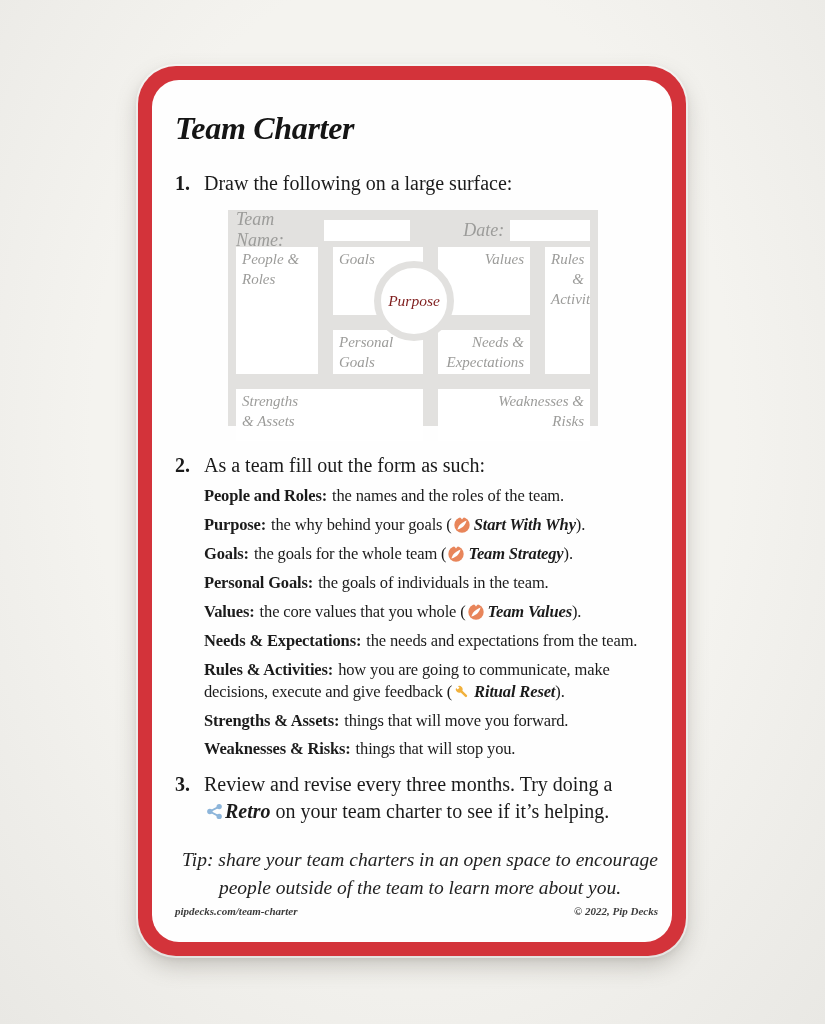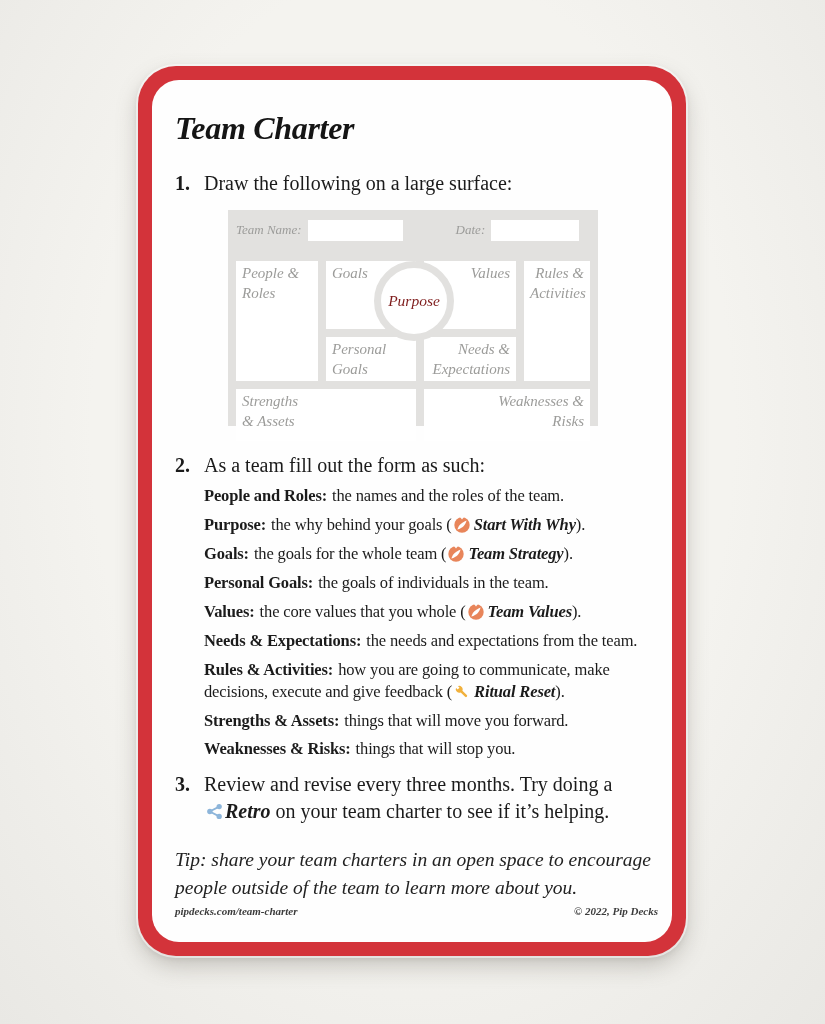--- a/index.html
+++ b/index.html
@@ -28,27 +28,27 @@
   .step2{margin-top:26px;}
   .step3{margin-top:11px;}
   .line2{display:block;}
 
   
   .panel{
     margin:13px 0 0 53px;width:370px;height:216px;background:#e2e1df;
     box-sizing:border-box;padding:8px;position:relative;
     font-style:italic;color:#9c9c9a;
   }
-  .panel-header{display:flex;align-items:center;height:24px;font-size:13px;}
+  .panel-header{display:flex;align-items:center;height:24px;font-size:18px;}
   .pinput{background:#ffffff;height:21px;display:inline-block;}
   .inp-team{width:95px;margin-left:6px;}
   .lbl-date{margin-left:53px;}
   .inp-date{width:88px;margin-left:6px;}
   .pgrid{
-    margin-top:19px;display:grid;gap:8px;
+    margin-top:5px;display:grid;gap:15px;
     grid-template-columns:82px 90px 92px 1fr;
     grid-template-rows:68px 44px 52px;
   }
   .cell{
     background:#ffffff;font-size:15px;line-height:1.32;padding:3px 6px;
     white-space:pre-line;overflow:hidden;
   }
   .r{text-align:right;}
   .c-people{grid-column:1;grid-row:1/3;}
   .c-rules{grid-column:4;grid-row:1/3;}
@@ -64,21 +64,21 @@
   
   .defs{margin:6px 0 0 29px;width:456px;}
   .def{margin:0 0 7px 0;font-size:16.5px;line-height:1.33;letter-spacing:-0.15px;}
   .term{font-weight:bold;margin-right:5px;margin-top:24px;}
   .tname{font-weight:bold;font-style:italic;}
   .iicon{display:inline-block;width:16px;height:16px;vertical-align:-3px;margin:0 4px 0 2px;}
   .iicon svg{display:block;width:16px;height:16px;}
   .iicon-lg{width:17px;height:17px;vertical-align:-2px;margin-right:2px;}
   .iicon-lg svg{width:17px;height:17px;}
 
-  .tip{margin-top:21px;font-style:italic;font-size:19.5px;line-height:1.42;color:#222;width:490px;}
+  .tip{margin-top:21px;font-style:italic;font-size:19.5px;line-height:1.42;color:#222;width:490px;text-align:center;}
   .cfooter{
     display:flex;justify-content:space-between;align-items:center;
     margin:3px 2px 0 0;font-size:11px;font-style:italic;font-weight:bold;color:#3c3c3c;gap:36px;
   }
 </style>
 </head>
 <body>
 
 <div class="card">
   <div class="card-inner">

